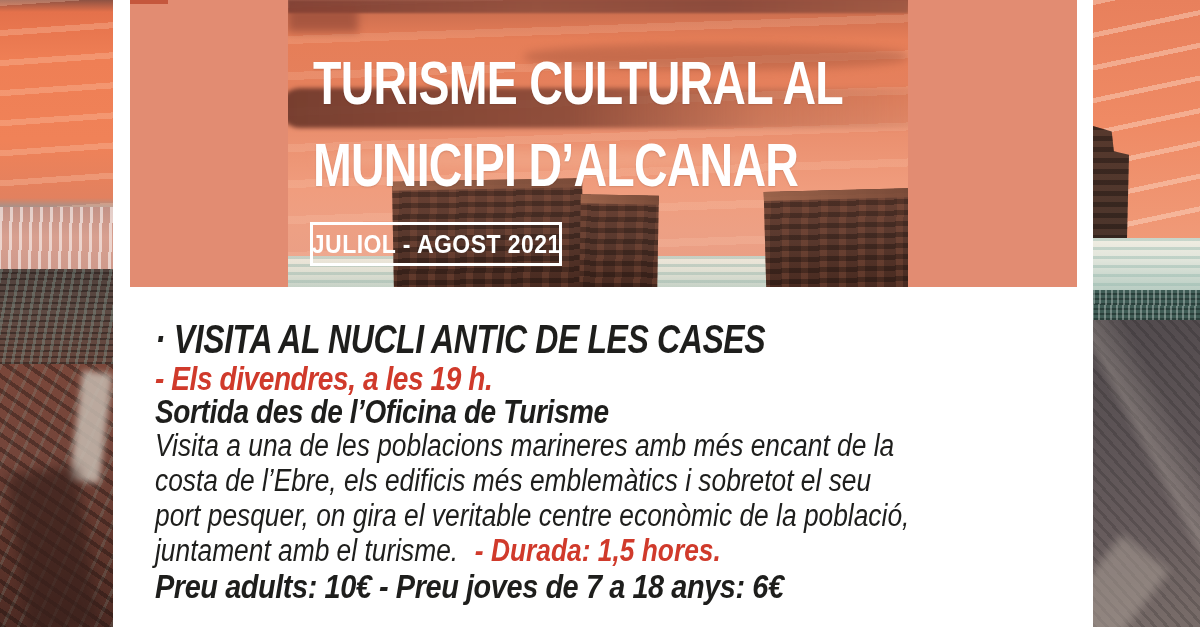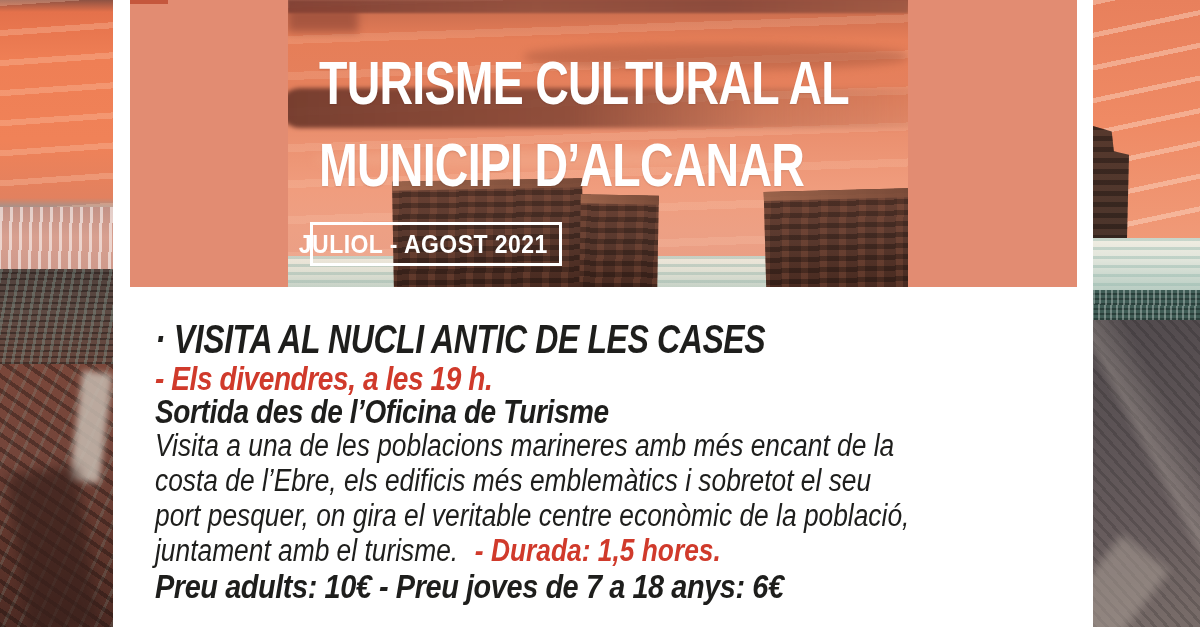--- a/index.html
+++ b/index.html
@@ -87,27 +87,27 @@
     background:
       repeating-linear-gradient(180deg, rgba(0,0,0,.28) 0 5px, rgba(0,0,0,0) 5px 11px),
       repeating-linear-gradient(92deg, rgba(160,95,70,.25) 0 7px, rgba(0,0,0,0) 7px 19px),
       linear-gradient(180deg,#6b4234 0,#5a392e 45%,#47291f 100%); }
   .rock-block::before { content:""; position:absolute; left:0; top:0; width:100%; height:9px;
     background:linear-gradient(90deg,#a2684e,#7d4d3a); opacity:.9; }
   .rock-1 { left:105px; top:180px; width:190px; height:110px; transform:rotate(-1deg); }
   .rock-2 { left:292px; top:195px; width:78px; height:95px; transform:rotate(1deg); }
   .rock-3 { left:477px; top:190px; width:145px; height:100px; transform:rotate(-1.5deg); }
 
-  .banner-title { position:absolute; left:189px; top:12px; z-index:5; color:#ffffff;
+  .banner-title { position:absolute; left:183px; top:12px; z-index:5; color:#ffffff;
     font-weight:bold; font-size:62px; line-height:82px; letter-spacing:-1px; white-space:nowrap;margin-top:30px; }
   .banner-title .tline { display:block; transform:scaleX(.75); transform-origin:0 50%;
     text-shadow:0 1px 2px rgba(60,20,10,.15); }
 
   .date-box { position:absolute; left:180px; top:222px; width:252px; height:44px; z-index:5;
-    border:3px solid #ffffff; display:flex; align-items:center; justify-content:flex-end; }
+    border:3px solid #ffffff; display:flex; align-items:center; justify-content:center; }
   .date-box span { color:#ffffff; font-weight:bold; font-size:25px; letter-spacing:.5px;
     white-space:nowrap; transform:scaleX(.92); }
 
   
   .content { position:absolute; left:42px; top:316px; width:930px; color:#1e1e1c;font-style:italic; }
   .tl { white-space:nowrap; transform:scaleX(.85); transform-origin:0 50%; letter-spacing:-.5px; }
   .activity-title { font-size:40px; font-weight:bold; line-height:46px; transform:scaleX(.80); }
   .schedule-line { font-size:33px; font-weight:bold; line-height:33px; color:#d03a2b; }
   .departure-line { font-size:33px; font-weight:bold; line-height:33px; }
   .body-line { font-size:31px; font-weight:normal; line-height:35px; letter-spacing:0; }

